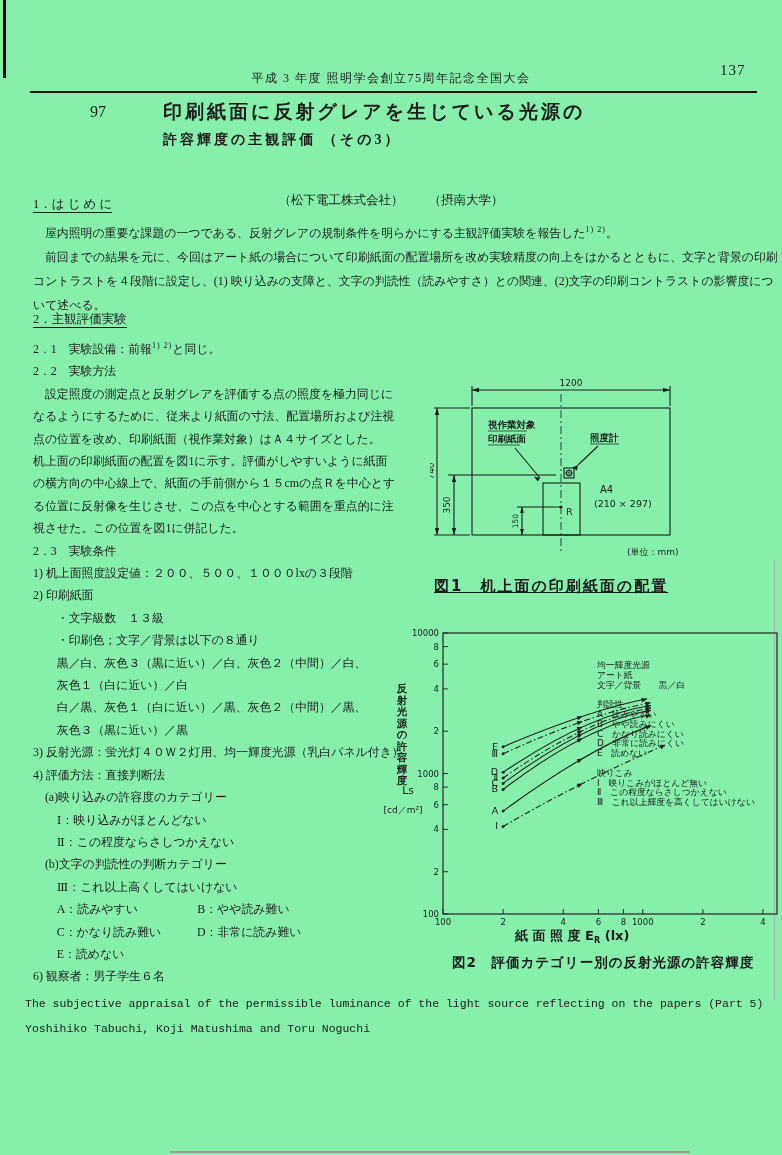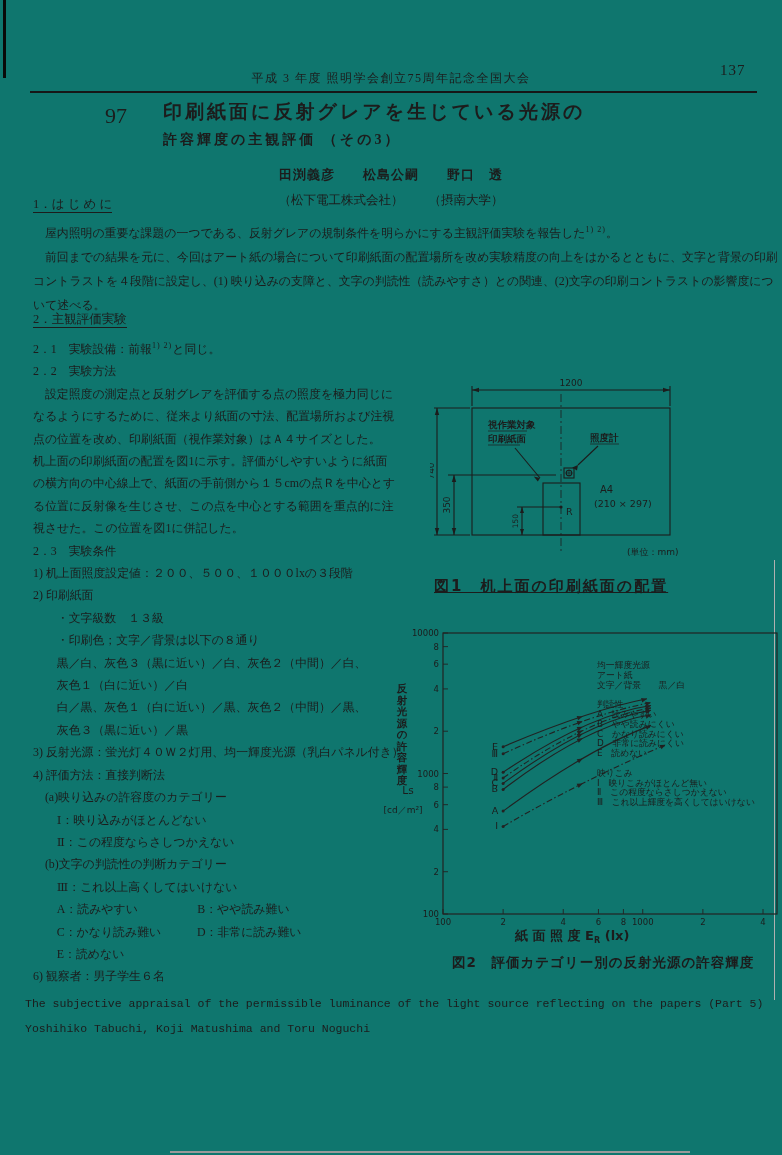--- a/index.html
+++ b/index.html
@@ -1,23 +1,23 @@
 <!DOCTYPE html>
 <html><head>
 <meta charset="utf-8">
 <style>
   html,body{margin:0;padding:0;background:#e8e8e8;}
-  .page{position:relative;width:782px;height:1155px;background:#0f766e;overflow:hidden;
+  .page{position:relative;width:782px;height:1155px;background:#86efac;overflow:hidden;
         font-family:"Liberation Serif","DejaVu Serif",serif;color:#1c1c1c;}
   .abs{position:absolute;}
   .center{left:0;right:0;text-align:center;}
   .header-text{top:70px;font-size:12px;letter-spacing:1.5px;}
   .page-num{top:62px;left:720px;font-size:15px;letter-spacing:1px;}
   .rule{top:91px;left:30px;width:727px;height:2px;background:#161616;}
-  .paper-no{top:103px;left:90px;font-size:22px;margin-left:15px;}
+  .paper-no{top:103px;left:90px;font-size:16px;}
   .title-l1{top:99px;left:163px;font-size:19px;font-weight:bold;letter-spacing:3px;}
   .title-l2{top:131px;left:163px;font-size:14px;font-weight:bold;letter-spacing:3px;}
   .authors{top:166px;font-size:13px;font-weight:bold;letter-spacing:1px;}
   .affil{top:192px;font-size:12.5px;}
   .sec-head{font-size:12.5px;font-weight:normal;}
   .sec-head span{border-bottom:1.5px solid #1c1c1c;padding-bottom:1px;}
   .s1-head{top:196px;left:33px;}
   .s2-head{top:311px;left:33px;}
   .body-lines{font-size:11.9px;white-space:nowrap;}
   .s1-lines{top:218px;left:33px;width:745px;line-height:24px;}
@@ -43,21 +43,20 @@
   <div class="abs edge-right"></div>
   <div class="abs edge-bottom"></div>
 
   <div class="abs center header-text">平成 3 年度  照明学会創立75周年記念全国大会</div>
   <div class="abs page-num">137</div>
   <div class="abs rule"></div>
 
   <div class="abs paper-no">97</div>
   <div class="abs title-l1">印刷紙面に反射グレアを生じている光源の</div>
   <div class="abs title-l2">許容輝度の主観評価 （その3）</div>
-  <div class="abs center authors">田渕義彦　　松島公嗣　　野口　透</div>
   <div class="abs center affil">（松下電工株式会社）　　（摂南大学）</div>
 
   <div class="abs sec-head s1-head"><span>1．は じ め に</span></div>
   <div class="abs body-lines s1-lines" id="sec1-lines">
       <div><span>　屋内照明の重要な課題の一つである、反射グレアの規制条件を明らかにする主観評価実験を報告した</span><span class="sup">1) 2)</span><span>。</span></div>
       <div>　前回までの結果を元に、今回はアート紙の場合について印刷紙面の配置場所を改め実験精度の向上をはかるとともに、文字と背景の印刷</div>
       <div>コントラストを４段階に設定し、(1) 映り込みの支障と、文字の判読性（読みやすさ）との関連、(2)文字の印刷コントラストの影響度につ</div>
       <div>いて述べる。</div>
     </div>
 

